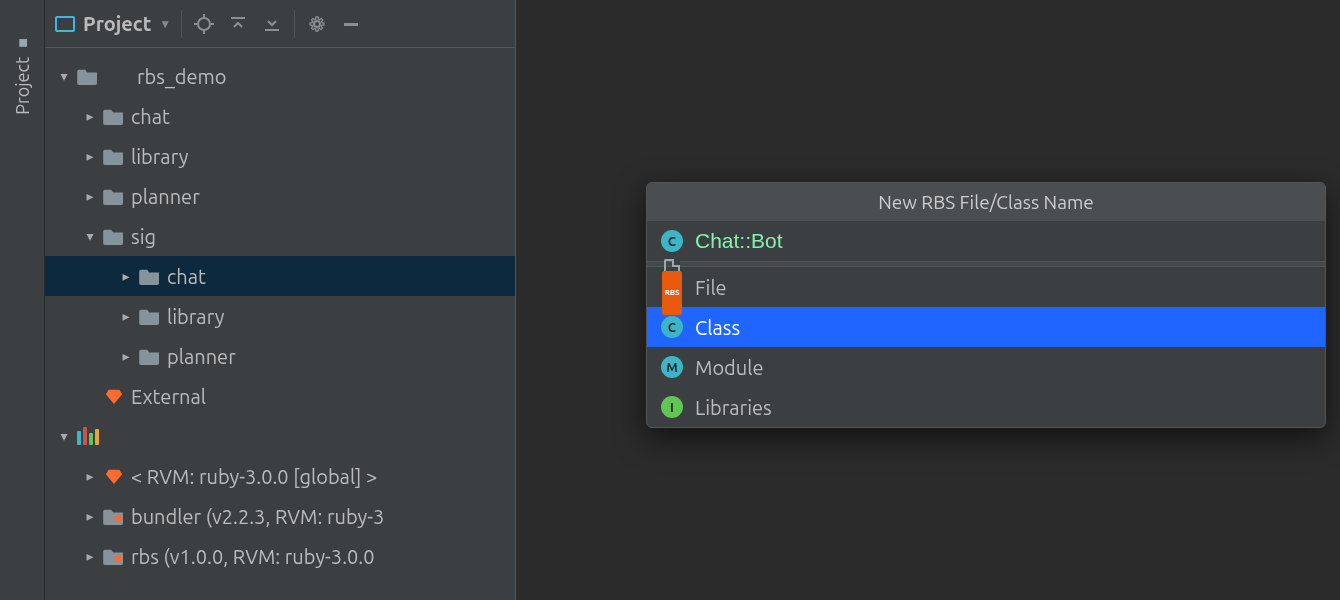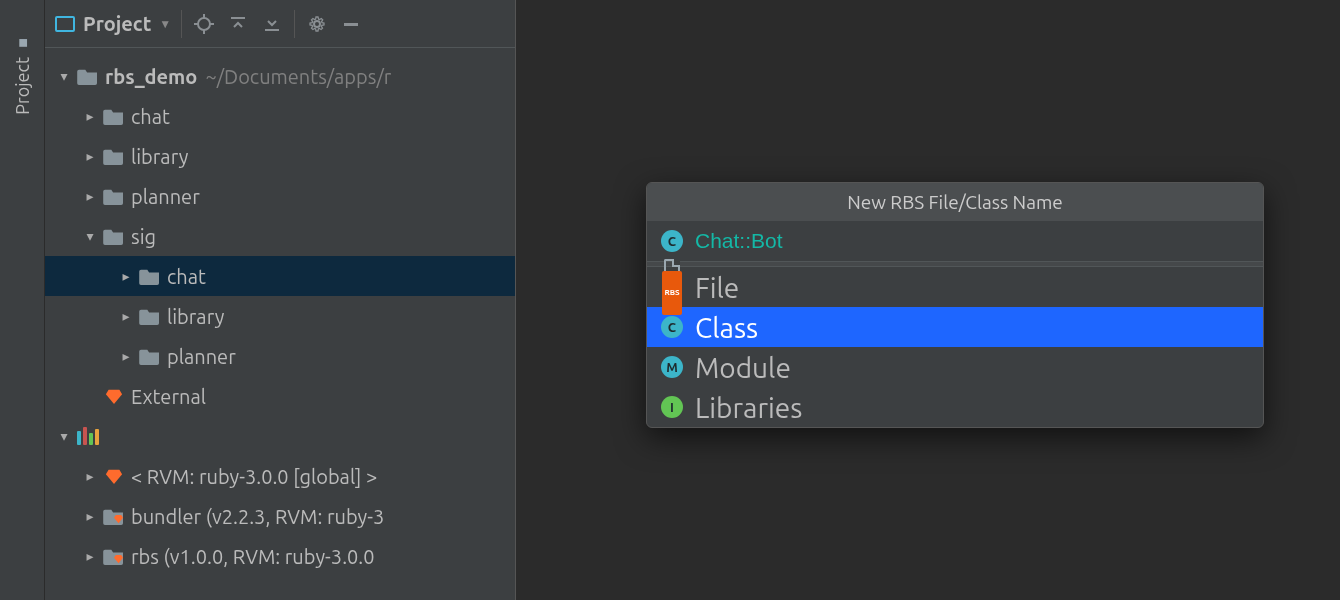--- a/index.html
+++ b/index.html
@@ -99,36 +99,36 @@
     color: #aaa; font-size: 14px;
   }
   .arrow.spacer { visibility: hidden; }
   .node-icon {
     width: 26px; display: flex; align-items:center; justify-content:center;
   }
   .folder-svg { width: 22px; height: 18px; fill: #87939a; }
   .ruby-diamond { width:18px; height:18px; }
   .file-svg { width:18px; height:20px; fill:#87939a; }
   .label { color: #bbb; padding-left: 4px; }
-  .label.bold { font-weight: 700; }
+  .label.bold { font-weight: 400; margin-left: 32px; }
   .path-hint { color: #808080; padding-left: 8px; overflow:hidden; }
 
   
   .editor-area {
     flex: 1;
     background: #2b2b2b;
     position: relative;
   }
 
   
   .popup {
     position: absolute;
     left: 130px;
     top: 182px;
-    width: 618px;
+    width: 680px;
     background: #3c3f41;
     border: 1px solid #555;
     box-shadow: 0 10px 30px rgba(0,0,0,.6);
     border-radius: 6px;
     overflow: hidden;
   }
   .popup-title {
     background: #4b4e50;
     text-align: center;
     color: #ccc;
@@ -137,35 +137,35 @@
   }
   .popup-input-row {
     display: flex; align-items:center;
     padding: 8px 14px;
     gap: 12px;
   }
   .popup-input {
     background: transparent;
     border: none;
     outline: none;
-    color: #14b8a6;
+    color: #86efac;
     font-size: 21px;
     flex: 1;
   }
   .popup-sep { height: 6px; border-top:1px solid #515658; border-bottom:1px solid #515658; background:#45484a; }
   .opt {
     display:flex; align-items:center;
     height: 40px;
     padding: 0 14px;
     gap: 12px;
     cursor: pointer;
   }
   .opt.selected { background: #1e66ff; color:#fff; }
   .opt.selected .opt-label { color:#fff; }
-  .opt-label { color:#bbb; font-size:28px; }
+  .opt-label { color:#bbb; font-size:20px; }
 
   .circ {
     width: 22px; height:22px; border-radius:50%;
     display:flex; align-items:center; justify-content:center;
     font-size: 13px; font-weight:700; color:#1e2b2e;
   }
   .circ.c { background:#3cb5c9; }
   .circ.m { background:#3cb5c9; }
   .circ.i { background:#62c554; }
   .rbs-ico {
@@ -235,21 +235,20 @@
 
     <div class="node">
       <span class="indent" style="width:8px"></span>
       <span class="arrow">▾</span>
       <span class="node-icon">
         <svg class="folder-svg" viewBox="0 0 24 20">
             <path d="M2 3h7l2 3h11v12a2 2 0 01-2 2H2a2 2 0 01-2-2V5a2 2 0 012-2z"></path>
           </svg>
       </span>
       <span class="label bold">rbs_demo</span>
-      <span class="path-hint">~/Documents/apps/r</span>
     </div>
 
     <div class="node">
       <span class="indent" style="width:34px"></span>
       <span class="arrow">▸</span>
       <span class="node-icon">
           <svg class="folder-svg" viewBox="0 0 24 20">
             <path d="M2 3h7l2 3h11v12a2 2 0 01-2 2H2a2 2 0 01-2-2V5a2 2 0 012-2z"></path>
           </svg>
         </span>

